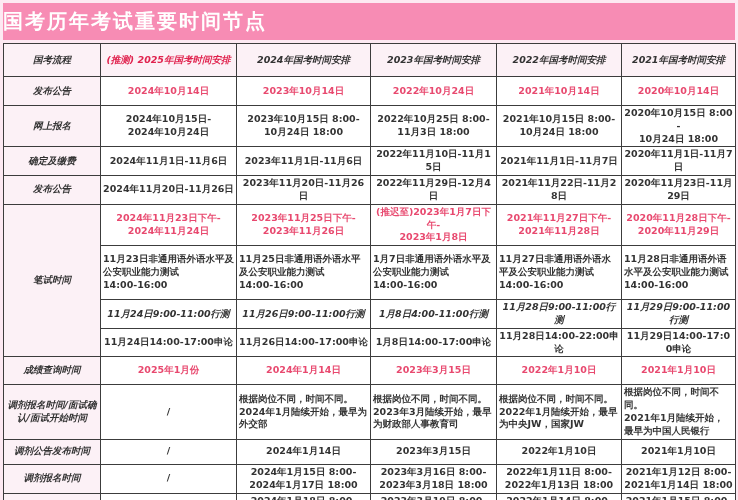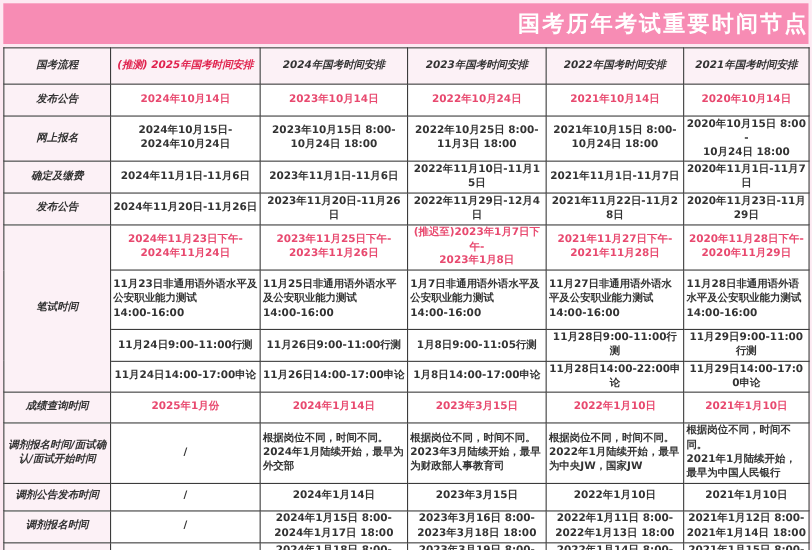--- a/index.html
+++ b/index.html
@@ -12,21 +12,21 @@
   body{
     width:738px;height:500px;overflow:hidden;
     background:var(--page-bg);
     font-family:"DejaVu Sans","Liberation Sans",sans-serif;
     padding:3px;
   }
   .title-bar{
     background:var(--title-bg);
     color:var(--title-fg);
     height:37px;line-height:37px;
-    text-align:right;font-size:20px;font-weight:bold;
+    text-align:left;font-size:20px;font-weight:bold;
     letter-spacing:2px;
   }
   table.timeline{
     border-collapse:collapse;
     width:732px;table-layout:fixed;
     margin-top:3px;
     background:var(--cell-bg);
   }
   td{
     border:1px solid var(--border);
@@ -120,24 +120,24 @@
 14:00-16:00</td>
         <td class="data-cell left">11月25日非通用语外语水平及公安职业能力测试
 14:00-16:00</td>
         <td class="data-cell left">1月7日非通用语外语水平及公安职业能力测试
 14:00-16:00</td>
         <td class="data-cell left">11月27日非通用语外语水平及公安职业能力测试
 14:00-16:00</td>
         <td class="data-cell left">11月28日非通用语外语水平及公安职业能力测试
 14:00-16:00</td>
       </tr>
-      <tr style="height: 26px;">
+      <tr style="height: 26px; font-style: italic;">
         <td class="data-cell">11月24日9:00-11:00行测</td>
         <td class="data-cell">11月26日9:00-11:00行测</td>
-        <td class="data-cell">1月8日9:00-11:05行测</td>
+        <td class="data-cell">1月8日4:00-11:00行测</td>
         <td class="data-cell">11月28日9:00-11:00行测</td>
         <td class="data-cell">11月29日9:00-11:00行测</td>
       </tr>
       <tr style="height: 27px;">
         <td class="data-cell">11月24日14:00-17:00申论</td>
         <td class="data-cell">11月26日14:00-17:00申论</td>
         <td class="data-cell">1月8日14:00-17:00申论</td>
         <td class="data-cell">11月28日14:00-22:00申论</td>
         <td class="data-cell">11月29日14:00-17:00申论</td>
       </tr>

